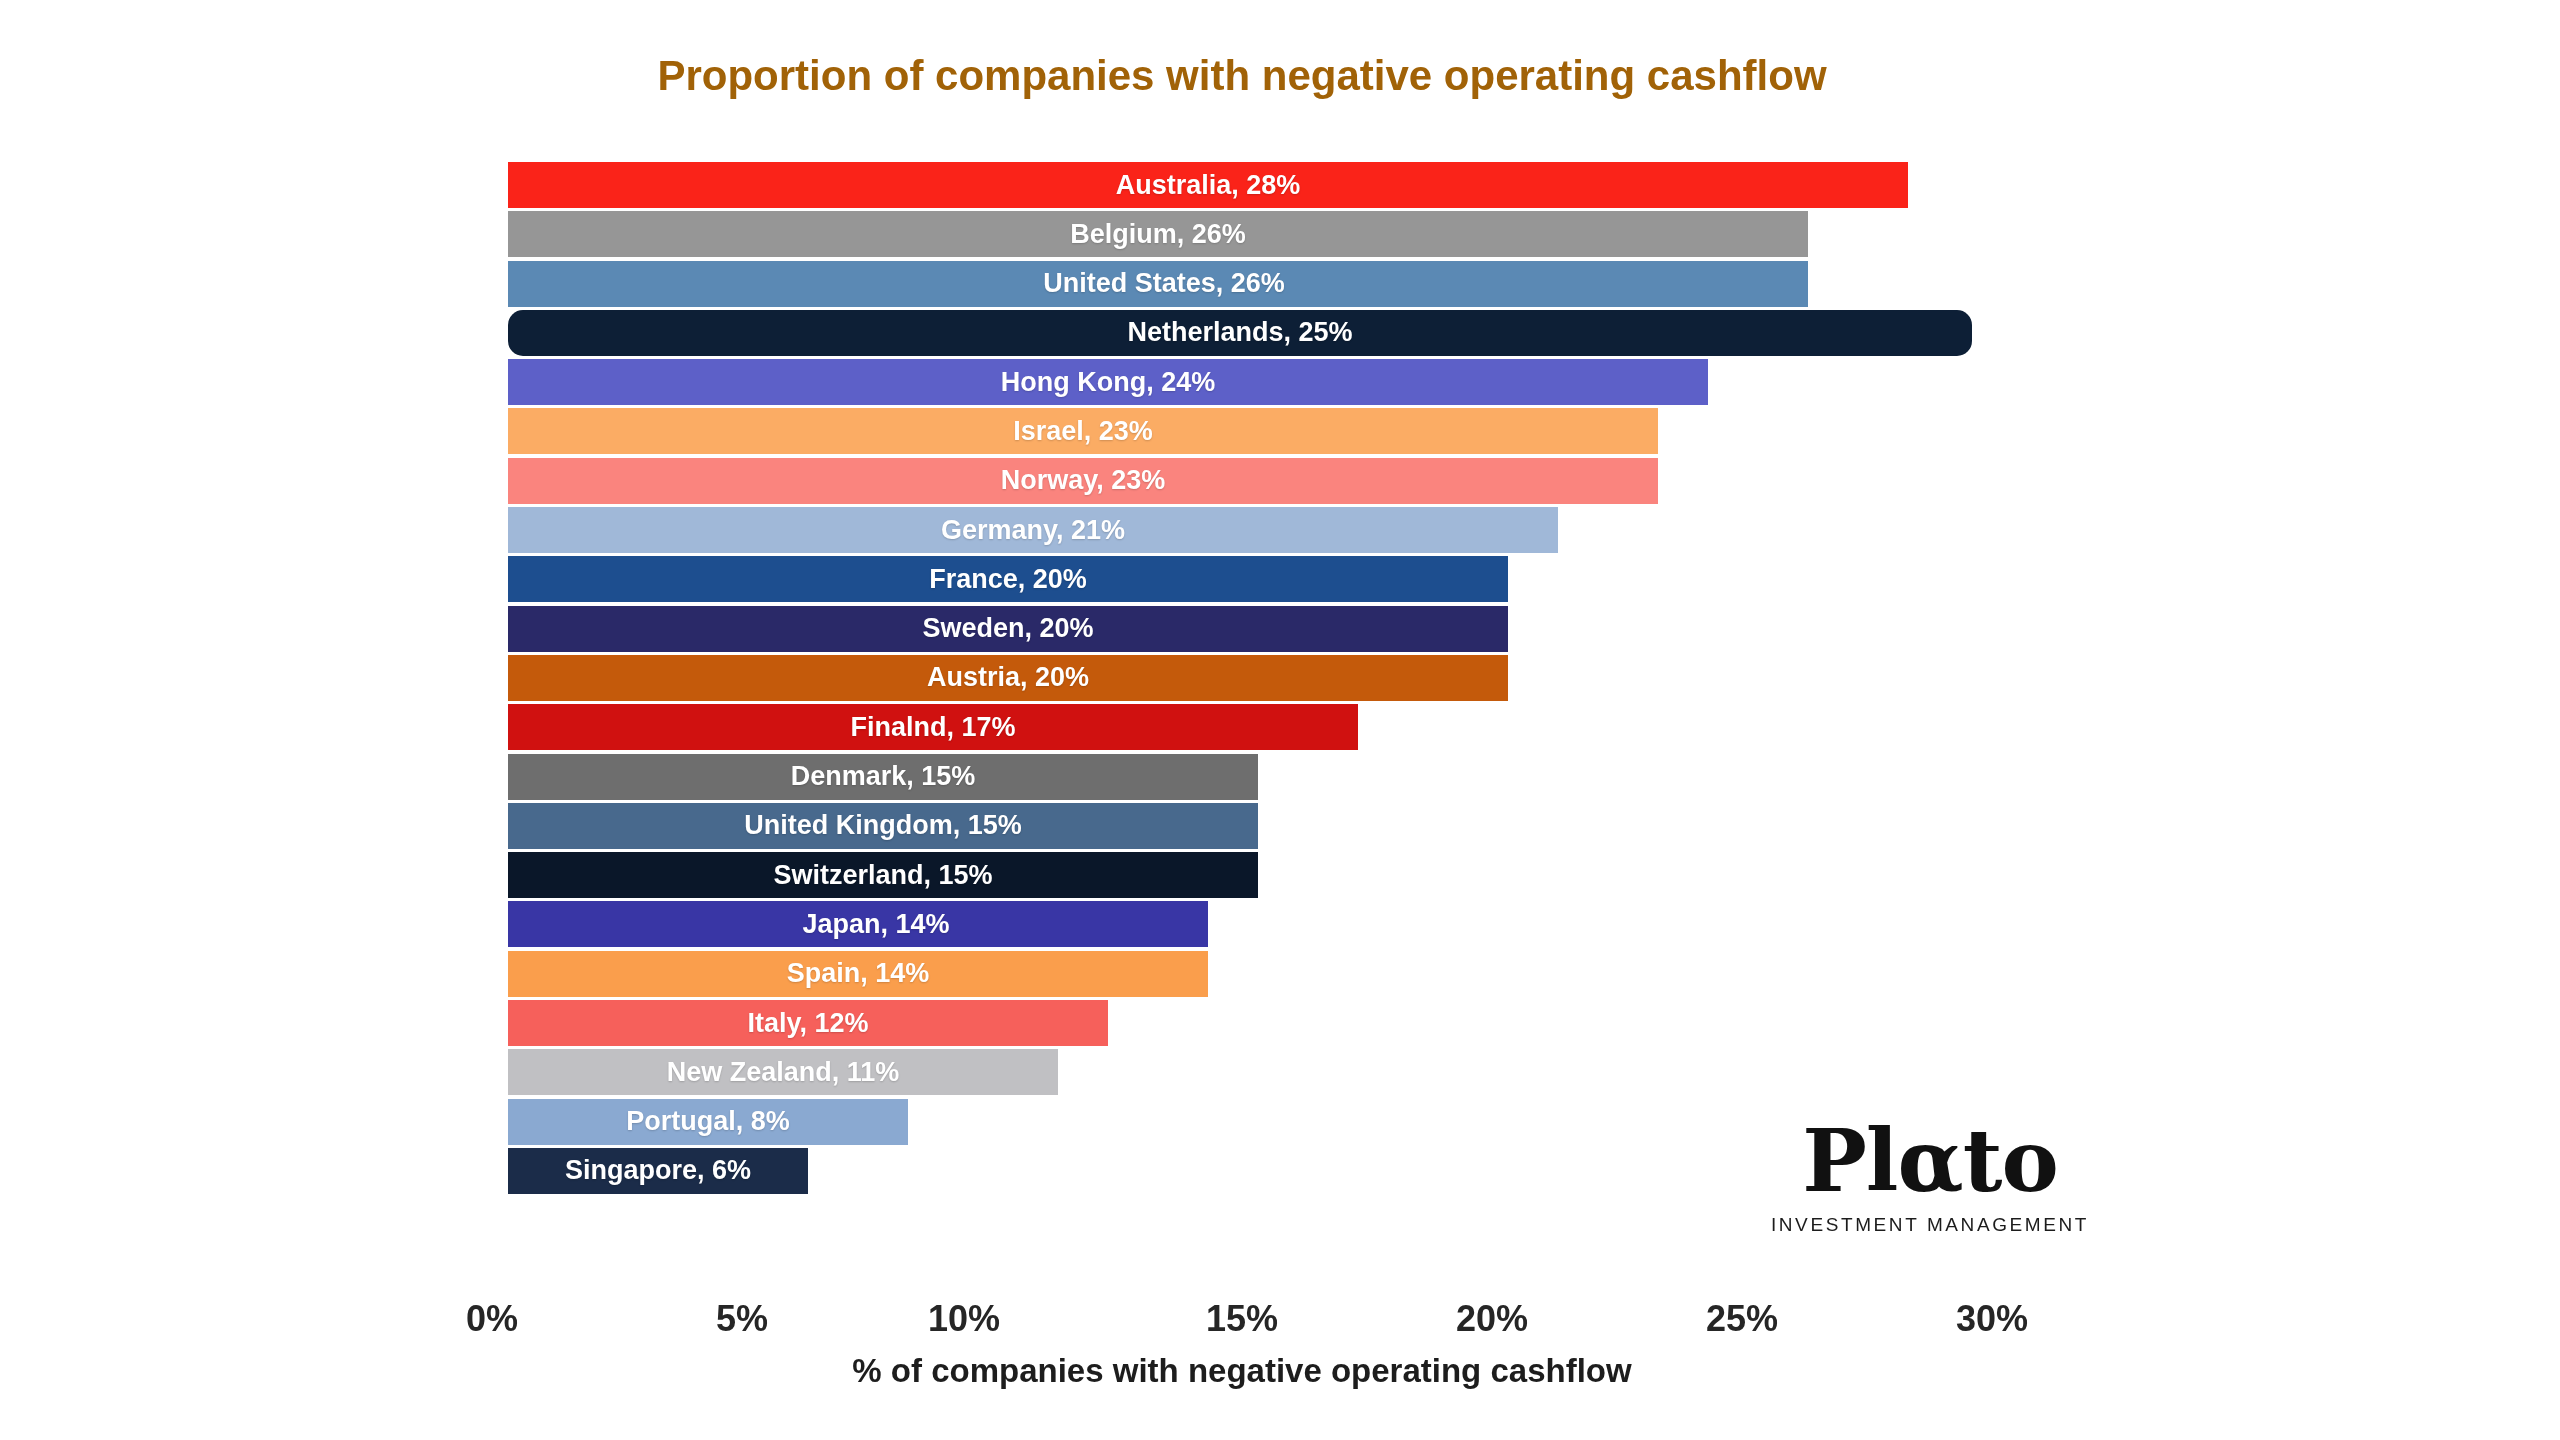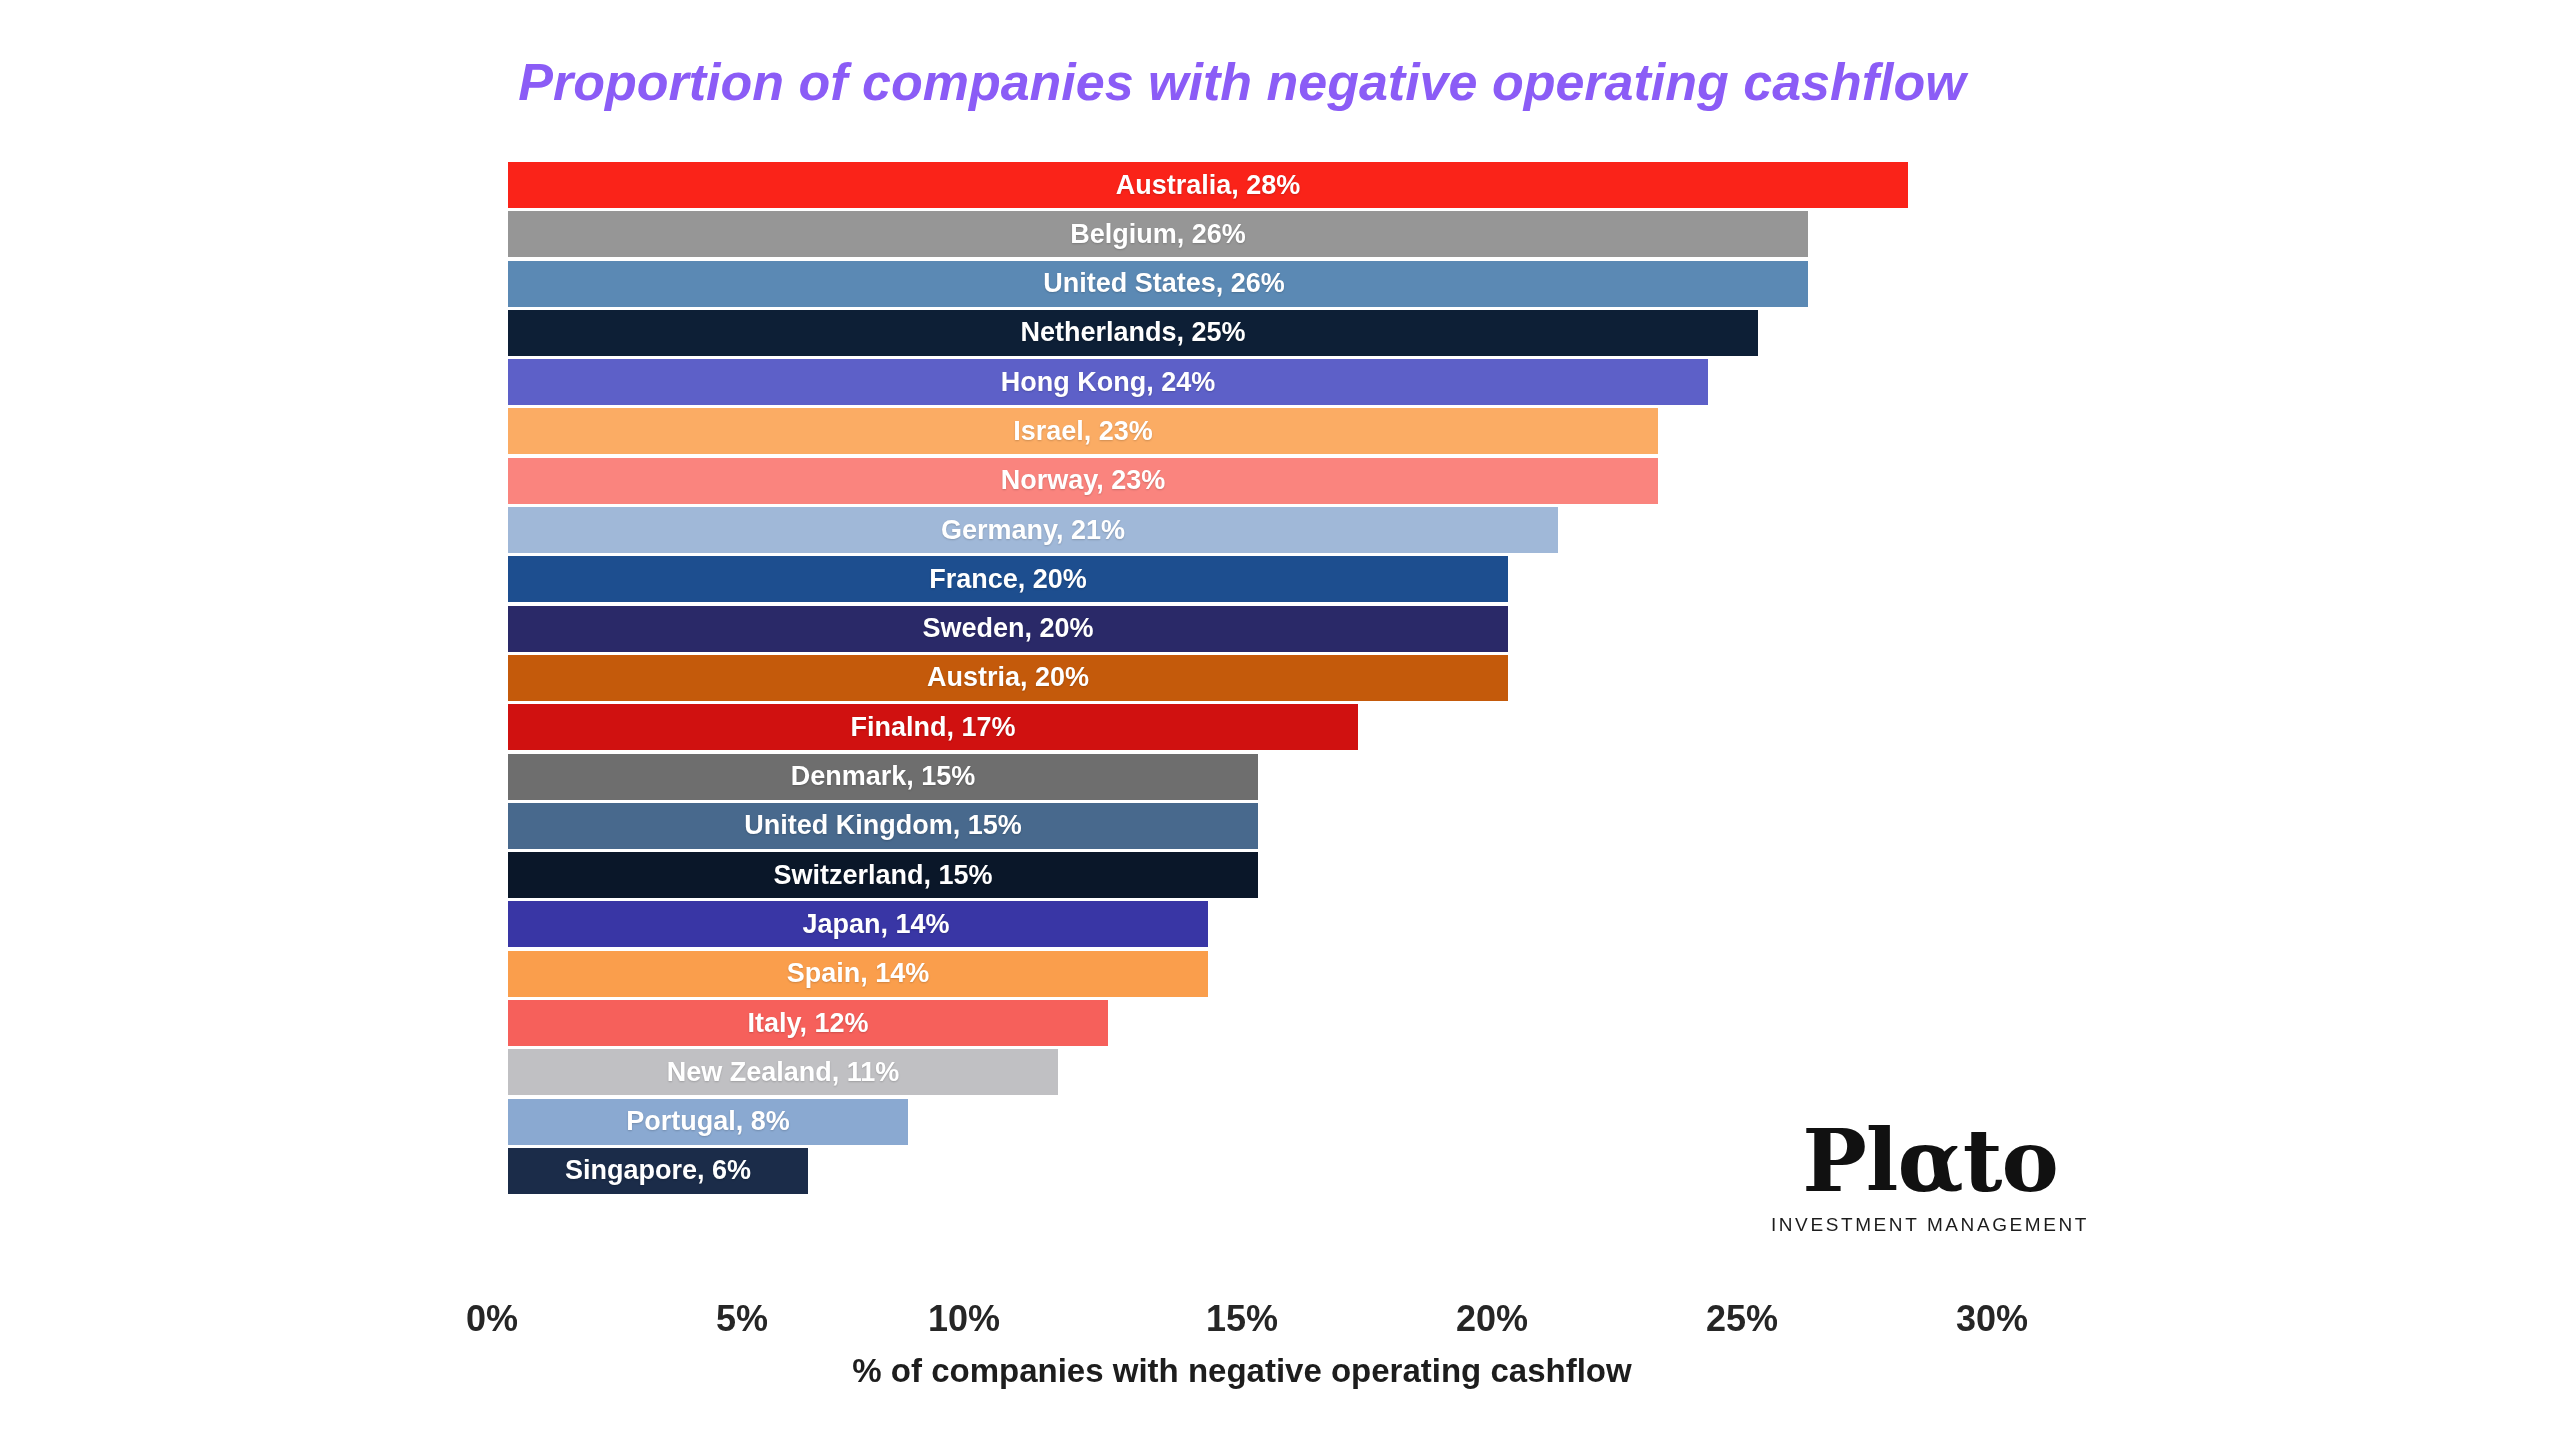--- a/index.html
+++ b/index.html
@@ -13,25 +13,24 @@
     background: #ffffff;
     overflow: hidden;
   }
 
   .chart-title {
     position: absolute;
     left: 492px;
     top: 52px;
     width: 1500px;
     text-align: center;
-    font-size: 52px;
-    font-weight: 700;
-    color: #8b5cf6;
+    font-size: 42px;
+    font-weight: 700;
+    color: #a16207;
     letter-spacing: 0px;
-    font-style: italic;
   }
 
   .plot {
     position: absolute;
     left: 492px;
     top: 162px;
     width: 1500px;   
     height: 1085px;
     display: flex;
     flex-direction: column;
@@ -134,21 +133,21 @@
         <div class="bar" style="width: 1300px; background: rgb(150, 150, 150);">
           <span class="bar-label" style="color: rgb(255, 255, 255);">Belgium, 26%</span>
         </div>
       </div>
       <div class="bar-row">
         <div class="bar" style="width: 1300px; background: rgb(91, 137, 180); padding-left: 12px;">
           <span class="bar-label" style="color: rgb(255, 255, 255);">United States, 26%</span>
         </div>
       </div>
       <div class="bar-row">
-        <div class="bar" style="width: 1250px; background: rgb(13, 31, 54);">
+        <div class="bar" style="width: 1464px; background: rgb(13, 31, 54); border-radius: 15px;">
           <span class="bar-label" style="color: rgb(255, 255, 255);">Netherlands, 25%</span>
         </div>
       </div>
       <div class="bar-row">
         <div class="bar" style="width: 1200px; background: rgb(93, 96, 200);">
           <span class="bar-label" style="color: rgb(255, 255, 255);">Hong Kong, 24%</span>
         </div>
       </div>
       <div class="bar-row">
         <div class="bar" style="width: 1150px; background: rgb(251, 172, 100);">

